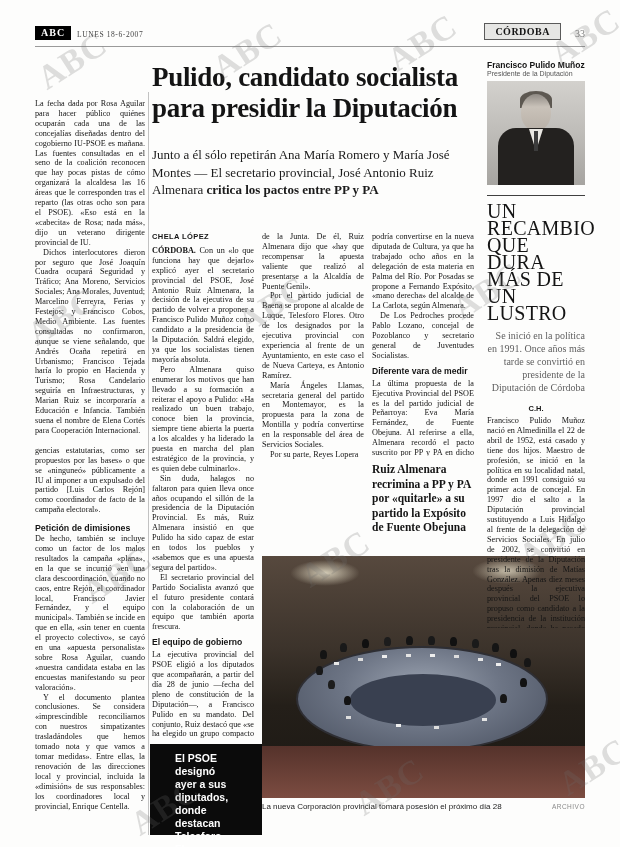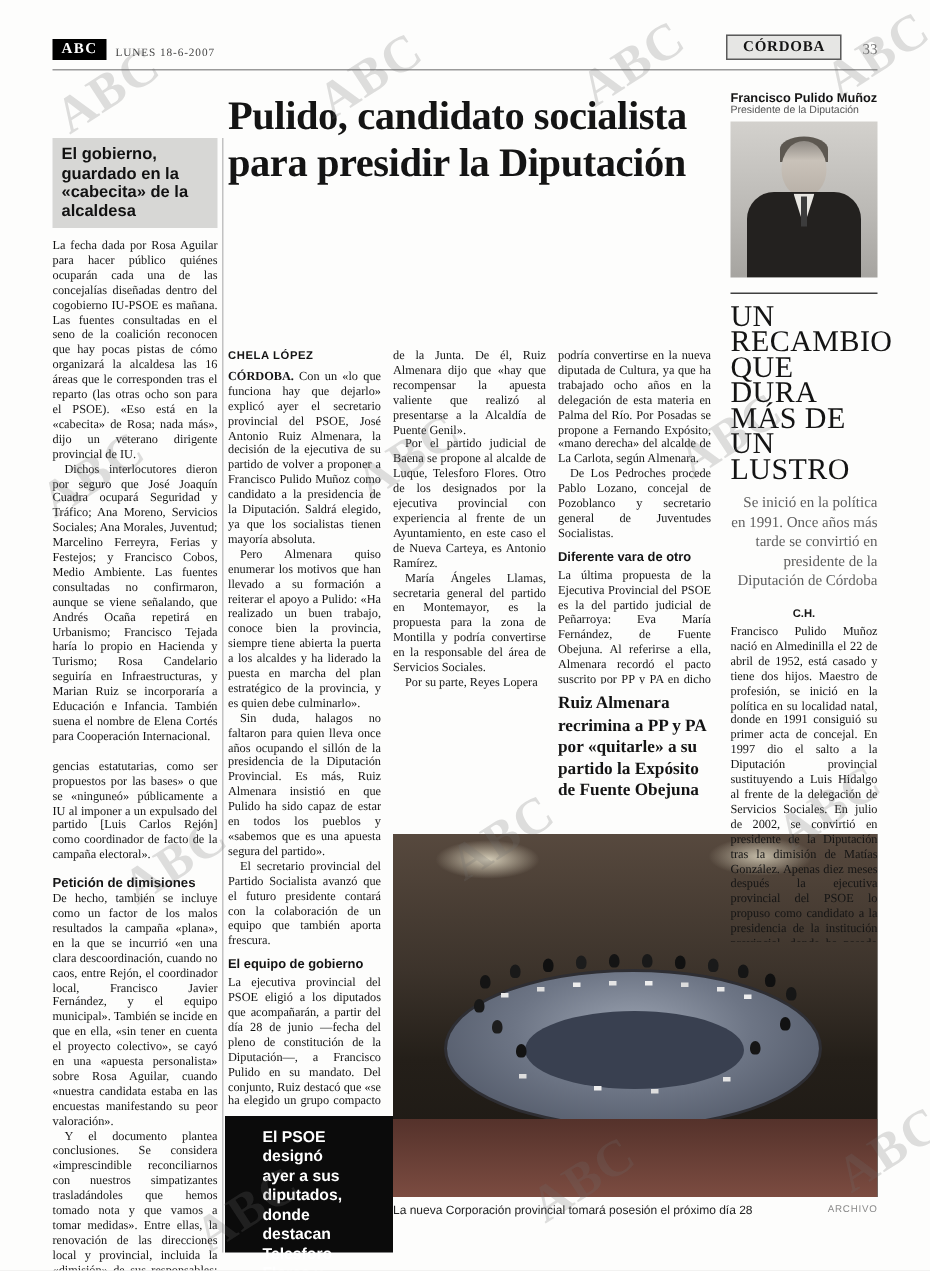--- a/index.html
+++ b/index.html
@@ -129,35 +129,37 @@
 
   <div class="header">
     <span class="brand-box">ABC</span>
     <span class="hdr-date">LUNES 18-6-2007</span>
     <span class="section-box">CÓRDOBA</span>
     <span class="page-num">33</span>
   </div>
   <div class="header-rule"></div>
 
   <div class="sidebar">
-    <div class="sidebar-title">El gobierno, guardado en la «cabecita» de la alcaldesa</div>
     <div class="sb-text">
       <p class="first">La fecha dada por Rosa Aguilar para hacer público quiénes ocuparán cada una de las concejalías diseñadas dentro del cogobierno IU-PSOE es mañana. Las fuentes consultadas en el seno de la coalición reconocen que hay pocas pistas de cómo organizará la alcaldesa las 16 áreas que le corresponden tras el reparto (las otras ocho son para el PSOE). «Eso está en la «cabecita» de Rosa; nada más», dijo un veterano dirigente provincial de IU.</p>
       <p>Dichos interlocutores dieron por seguro que José Joaquín Cuadra ocupará Seguridad y Tráfico; Ana Moreno, Servicios Sociales; Ana Morales, Juventud; Marcelino Ferreyra, Ferias y Festejos; y Francisco Cobos, Medio Ambiente. Las fuentes consultadas no confirmaron, aunque se viene señalando, que Andrés Ocaña repetirá en Urbanismo; Francisco Tejada haría lo propio en Hacienda y Turismo; Rosa Candelario seguiría en Infraestructuras, y Marian Ruiz se incorporaría a Educación e Infancia. También suena el nombre de Elena Cortés para Cooperación Internacional.</p>
     </div>
     <div class="sb-text sb-cont">
       <p class="first">gencias estatutarias, como ser propuestos por las bases» o que se «ninguneó» públicamente a IU al imponer a un expulsado del partido [Luis Carlos Rejón] como coordinador de facto de la campaña electoral».</p>
       <div class="sb-subhead">Petición de dimisiones</div>
       <p class="first">De hecho, también se incluye como un factor de los malos resultados la campaña «plana», en la que se incurrió «en una clara descoordinación, cuando no caos, entre Rejón, el coordinador local, Francisco Javier Fernández, y el equipo municipal». También se incide en que en ella, «sin tener en cuenta el proyecto colectivo», se cayó en una «apuesta personalista» sobre Rosa Aguilar, cuando «nuestra candidata estaba en las encuestas manifestando su peor valoración».</p>
       <p>Y el documento plantea conclusiones. Se considera «imprescindible reconciliarnos con nuestros simpatizantes trasladándoles que hemos tomado nota y que vamos a tomar medidas». Entre ellas, la renovación de las direcciones local y provincial, incluida la «dimisión» de sus responsables: los coordinadores local y provincial, Enrique Centella.</p>
     </div>
   </div>
   <div class="vrule"></div>
 
   <h1 class="headline">Pulido, candidato socialista para presidir la Diputación</h1>
+  <div class="deck">
+    <span>Junto a él sólo repetirán Ana María Romero y María José Montes — El secretario provincial, José Antonio Ruiz Almenara </span><span class="bold">critica los pactos entre PP y PA</span>
+  </div>
 
   <div class="col col-1">
     <div class="byline">CHELA LÓPEZ</div>
     <p class="first"><span class="loc">CÓRDOBA. </span><span>Con un «lo que funciona hay que dejarlo» explicó ayer el secretario provincial del PSOE, José Antonio Ruiz Almenara, la decisión de la ejecutiva de su partido de volver a proponer a Francisco Pulido Muñoz como candidato a la presidencia de la Diputación. Saldrá elegido, ya que los socialistas tienen mayoría absoluta.</span></p>
     <p>Pero Almenara quiso enumerar los motivos que han llevado a su formación a reiterar el apoyo a Pulido: «Ha realizado un buen trabajo, conoce bien la provincia, siempre tiene abierta la puerta a los alcaldes y ha liderado la puesta en marcha del plan estratégico de la provincia, y es quien debe culminarlo».</p>
     <p>Sin duda, halagos no faltaron para quien lleva once años ocupando el sillón de la presidencia de la Diputación Provincial. Es más, Ruiz Almenara insistió en que Pulido ha sido capaz de estar en todos los pueblos y «sabemos que es una apuesta segura del partido».</p>
     <p>El secretario provincial del Partido Socialista avanzó que el futuro presidente contará con la colaboración de un equipo que también aporta frescura.</p>
     <div class="col-subhead">El equipo de gobierno</div>
     <p class="first">La ejecutiva provincial del PSOE eligió a los diputados que acompañarán, a partir del día 28 de junio —fecha del pleno de constitución de la Diputación—, a Francisco Pulido en su mandato. Del conjunto, Ruiz destacó que «se ha elegido un grupo compacto y se ha buscado que haya gente con experiencia y personas nuevas y jóvenes».</p>
 
@@ -166,21 +168,21 @@
   <div class="col col-2">
     <p class="first">de la Junta. De él, Ruiz Almenara dijo que «hay que recompensar la apuesta valiente que realizó al presentarse a la Alcaldía de Puente Genil».</p>
     <p>Por el partido judicial de Baena se propone al alcalde de Luque, Telesforo Flores. Otro de los designados por la ejecutiva provincial con experiencia al frente de un Ayuntamiento, en este caso el de Nueva Carteya, es Antonio Ramírez.</p>
     <p>María Ángeles Llamas, secretaria general del partido en Montemayor, es la propuesta para la zona de Montilla y podría convertirse en la responsable del área de Servicios Sociales.</p>
     <p>Por su parte, Reyes Lopera</p>
   </div>
 
   <div class="col col-3">
     <p class="first">podría convertirse en la nueva diputada de Cultura, ya que ha trabajado ocho años en la delegación de esta materia en Palma del Río. Por Posadas se propone a Fernando Expósito, «mano derecha» del alcalde de La Carlota, según Almenara.</p>
     <p>De Los Pedroches procede Pablo Lozano, concejal de Pozoblanco y secretario general de Juventudes Socialistas.</p>
-    <div class="col-subhead">Diferente vara de otro</div>
+    <div class="col-subhead">Diferente vara de medir</div>
     <p class="first">La última propuesta de la Ejecutiva Provincial del PSOE es la del partido judicial de Peñarroya: Eva María Fernández, de Fuente Obejuna. Al referirse a ella, Almenara recordó el pacto suscrito por PP y PA en dicho municipio: «Ya sabéis que con ese pacto nos han quitado la Alcaldía», dijo el responsable de los socialistas cordobeses.</p>
   </div>
 
   <div class="pull-quote">Ruiz Almenara recrimina a PP y PA por «quitarle» a su partido la Expósito de Fuente Obejuna</div>
 
   <div class="highlight-box">El PSOE designó ayer a sus diputados, donde destacan Telesforo Flores y Esteban Morales, entre otros</div>
 
   <div class="photo-main">
     <div class="ph-wall"></div>
     <div class="ph-glow1"></div>

